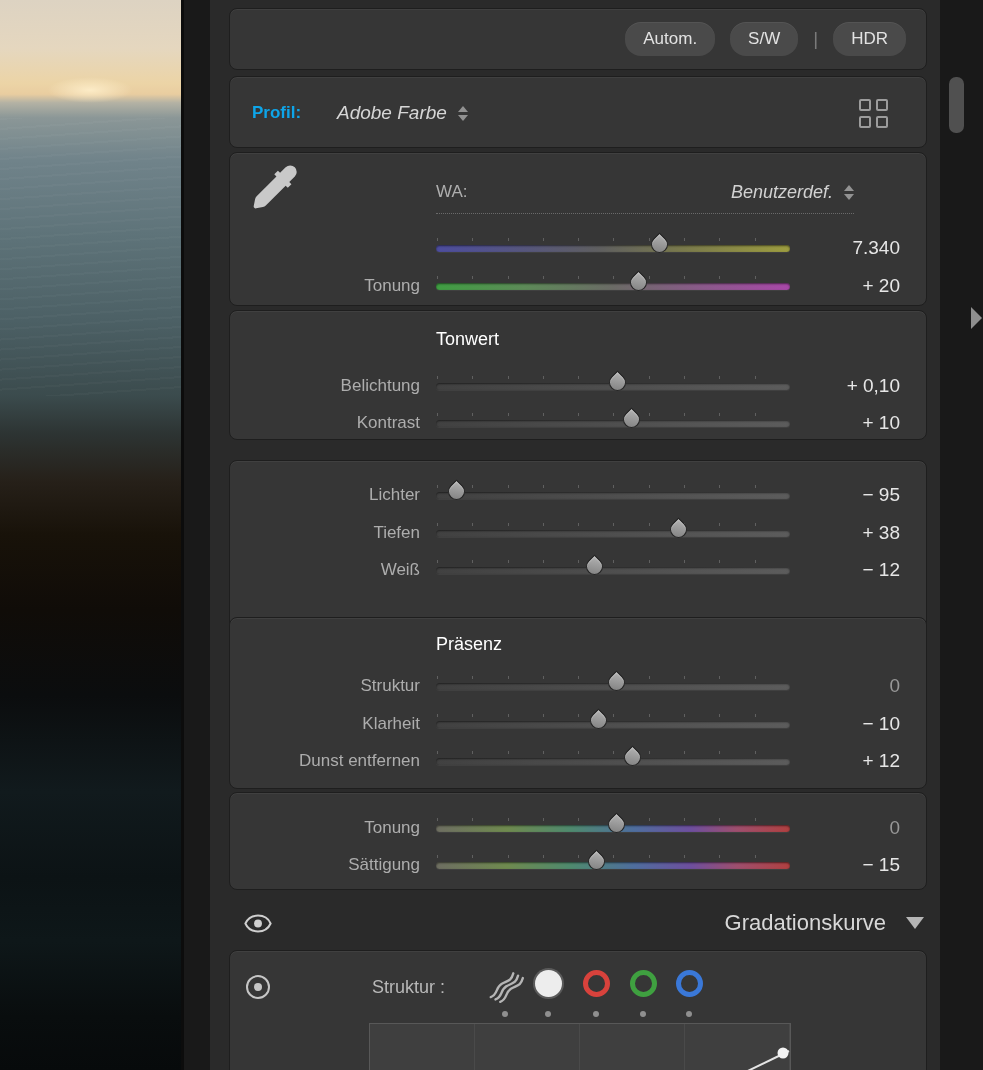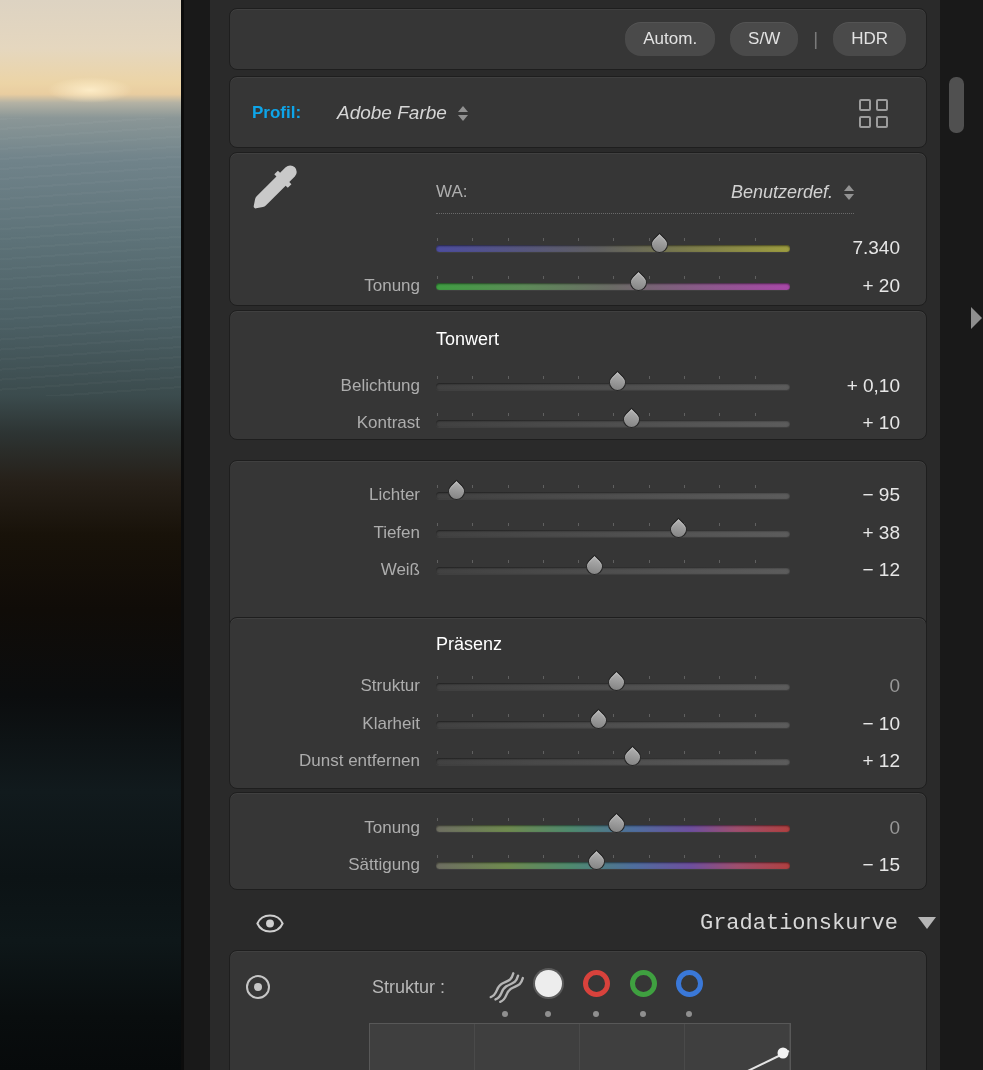--- a/index.html
+++ b/index.html
@@ -91,21 +91,21 @@
   }
   .sval{position:absolute;right:26px;top:0;line-height:38px;font-size:19px;color:#e6e6e6;white-space:nowrap;}
   .sval.dim{color:#979797;}
   .sec-title{position:absolute;left:206px;font-size:18px;color:#ffffff;}
   
   .card.tone1{top:310px;height:130px;}
   .card.tone2{top:460px;height:170px;}
   .card.presence{top:617px;height:172px;}
   .card.colorcard{top:792px;height:98px;}
   
-  .curve-header{position:absolute;left:244px;top:900px;width:698px;height:46px;display:flex;align-items:center;font-family:Liberation Mono, monospace;}
+  .curve-header{position:absolute;left:232px;top:900px;width:698px;height:46px;display:flex;align-items:center;}
   .curve-title{margin-left:auto;font-size:22px;color:#d8d8d8;}
   .tri-down{width:0;height:0;border-left:9px solid transparent;border-right:9px solid transparent;border-top:12px solid #b5b5b5;margin-left:20px;margin-right:6px;}
   .eyeicon{margin-left:12px;display:flex;}
   
   .card.curve{top:950px;height:460px;}
   .targeticon{position:absolute;left:16px;top:24px;width:24px;height:24px;border:2px solid #c6c6c6;border-radius:50%;box-sizing:border-box;}
   .targeticon::after{content:"";position:absolute;left:6px;top:6px;width:8px;height:8px;border-radius:50%;background:#c6c6c6;}
   .adjust-label{position:absolute;left:142px;top:26px;font-size:18px;color:#b8b8b8;}
   .wavyicon{position:absolute;left:256px;top:14px;}
   .ch{position:absolute;top:19px;width:27px;height:27px;border-radius:50%;box-sizing:border-box;}

